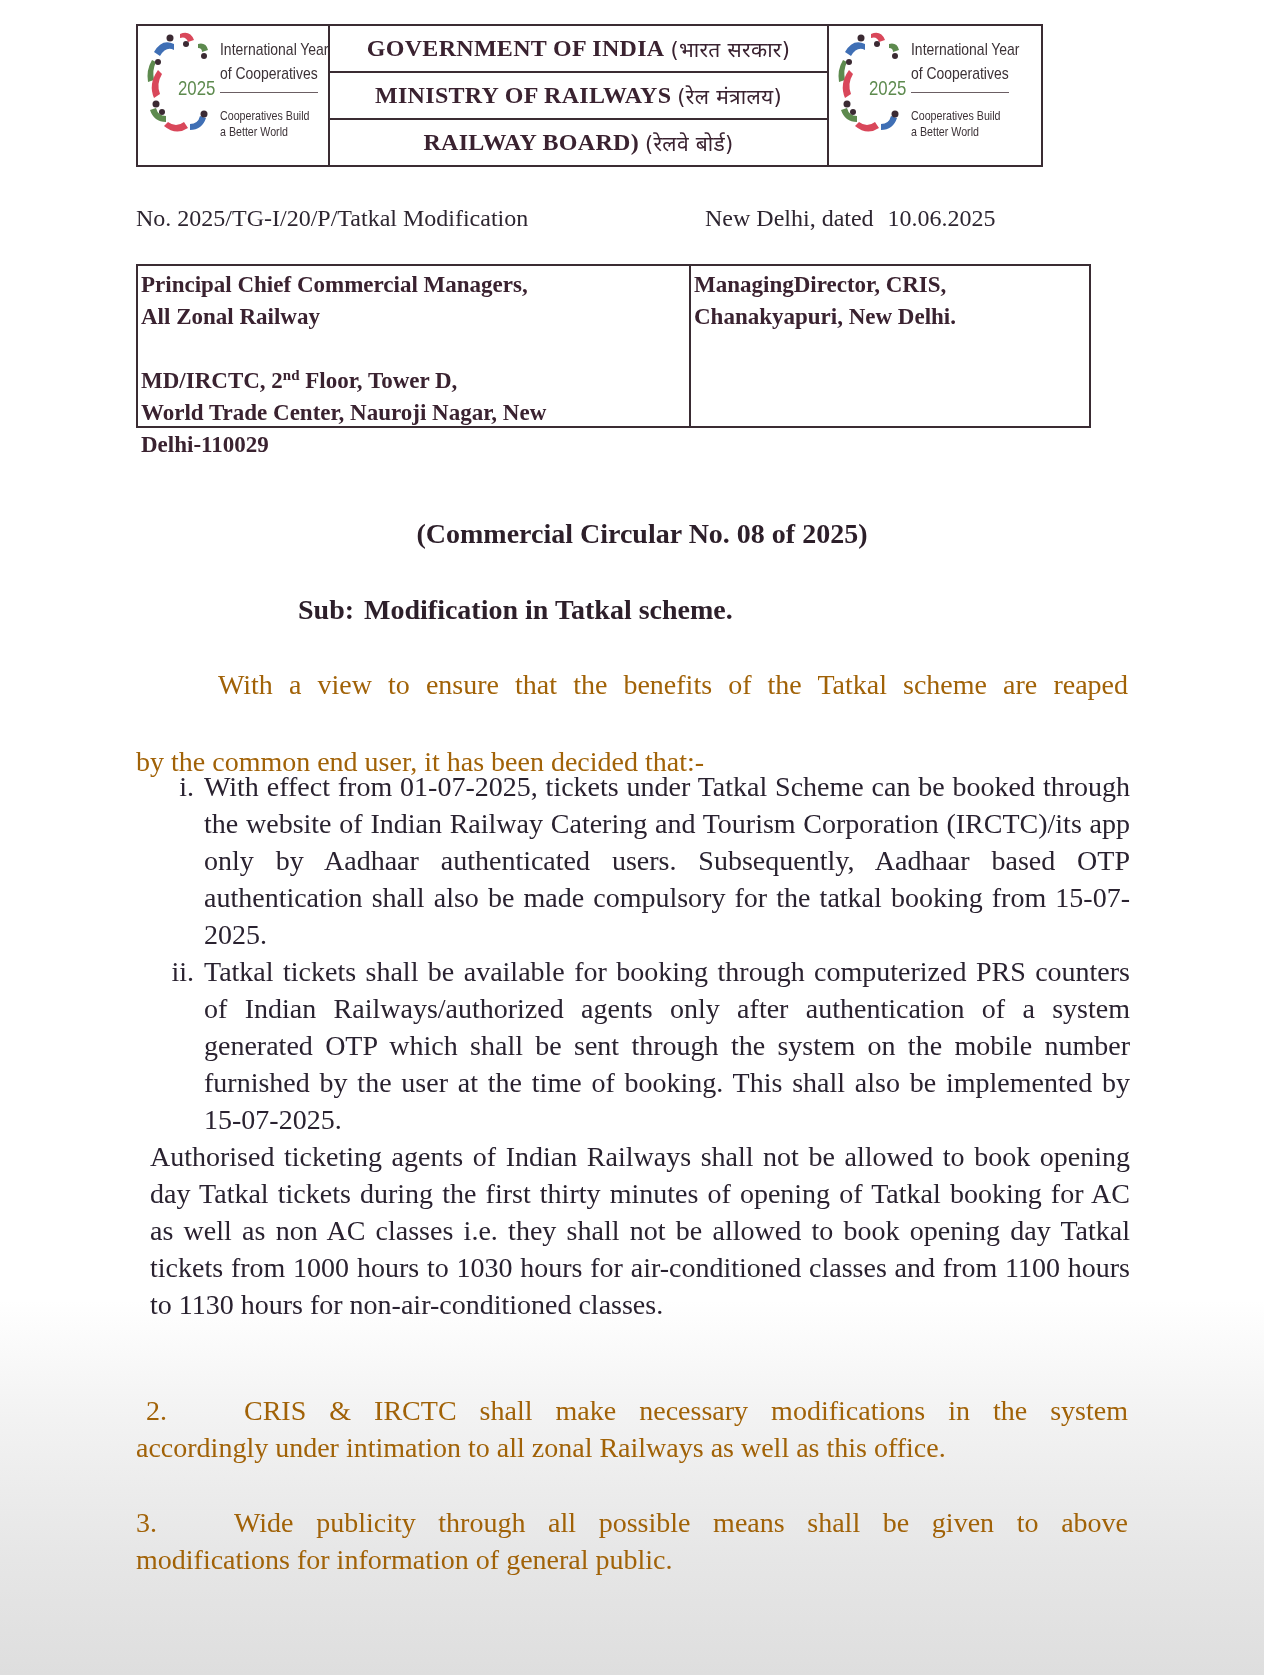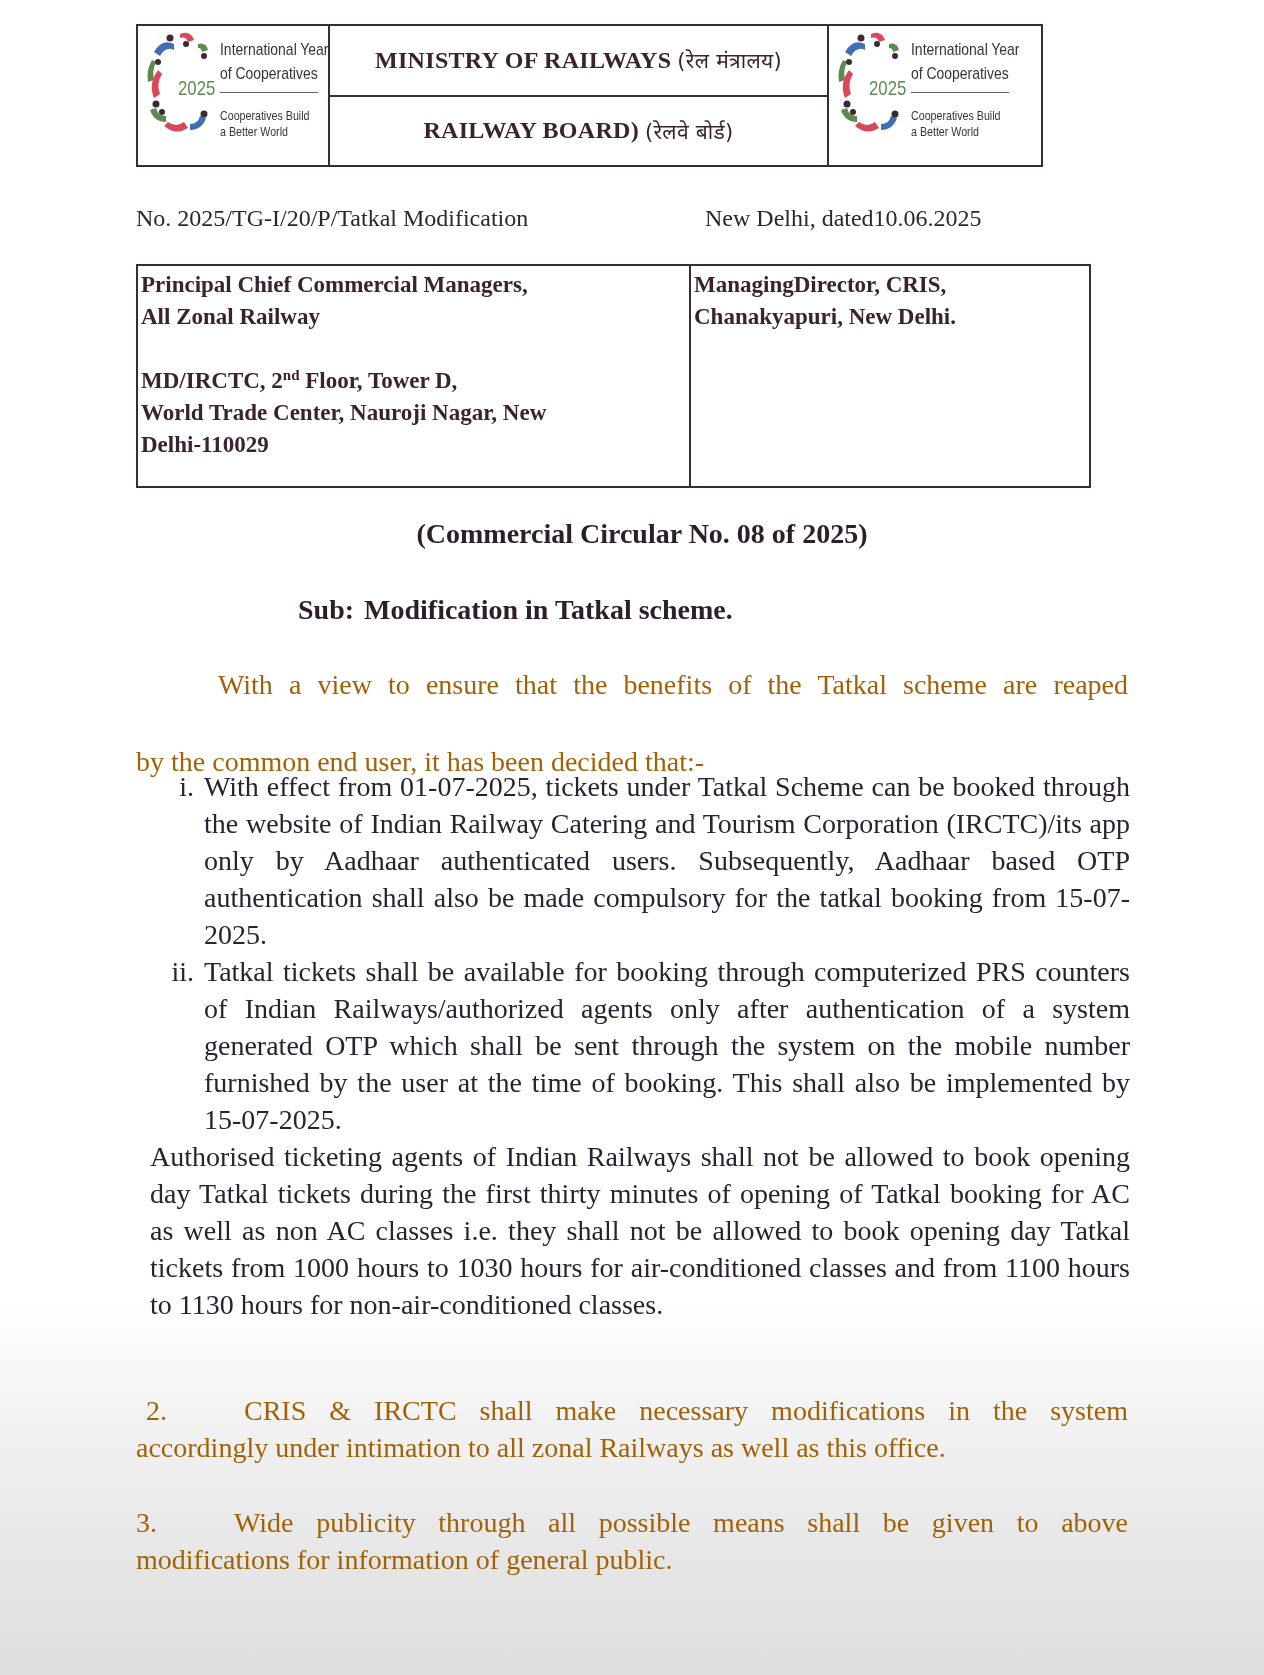--- a/index.html
+++ b/index.html
@@ -49,25 +49,25 @@
   }
   .logo .t3 { top: 78px; }
   .logo .t4 { top: 94px; }
 
   
   .ref-line {
     position: absolute; top: 205px; font-size: 24px; color: #2d2530; white-space: nowrap;
   }
   .ref-no { left: 136px; }
   .ref-date { left: 705px; }
-  .ref-date .date-val { }
+  .ref-date .date-val { margin-left: 14px; }
 
   
   .addr-table {
-    position: absolute; left: 136px; top: 264px; width: 955px; height: 224px;
+    position: absolute; left: 136px; top: 264px; width: 955px; height: 164px;
     border: 2px solid #3a2c33; display: flex;
   }
   .addr-left { width: 553px; border-right: 2px solid #3a2c33; padding: 3px 3px; }
   .addr-right { flex: 1; padding: 3px 3px; }
   .addr-line {
     font-weight: bold; font-size: 23px; line-height: 32px; color: #3a2230; white-space: nowrap;
   }
   .addr-gap { height: 32px; }
   .addr-line sup { font-size: 15px; vertical-align: 8px; line-height: 0; }
   .addr-right .justify-line { display: flex; justify-content: flex-start; }
@@ -133,20 +133,24 @@
         <span class="t1">International Year</span>
         <span class="t2">of Cooperatives</span>
         <span class="rule"></span>
         <span class="t3">Cooperatives Build</span>
         <span class="t4">a Better World</span>
       </div>
     </div>
 
     <div class="title-cell">
       <div class="title-row">
+        <span>GOVERNMENT OF INDIA</span>
+        <span class="hindi">(भारत सरकार)</span>
+      </div>
+      <div class="title-row">
         <span>MINISTRY OF RAILWAYS</span>
         <span class="hindi">(रेल मंत्रालय)</span>
       </div>
       <div class="title-row">
         <span>RAILWAY BOARD)</span>
         <span class="hindi">(रेलवे बोर्ड)</span>
       </div>
     </div>
 
     <div class="logo-cell right">

